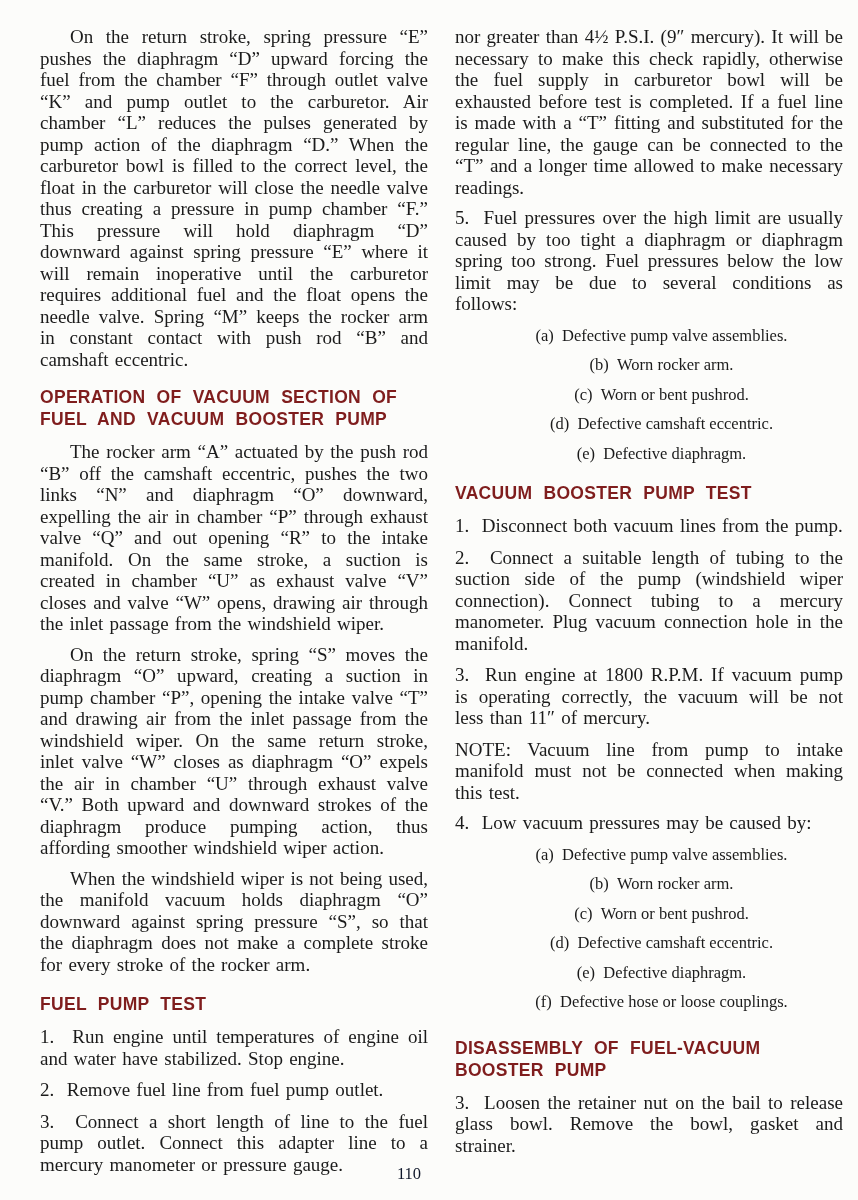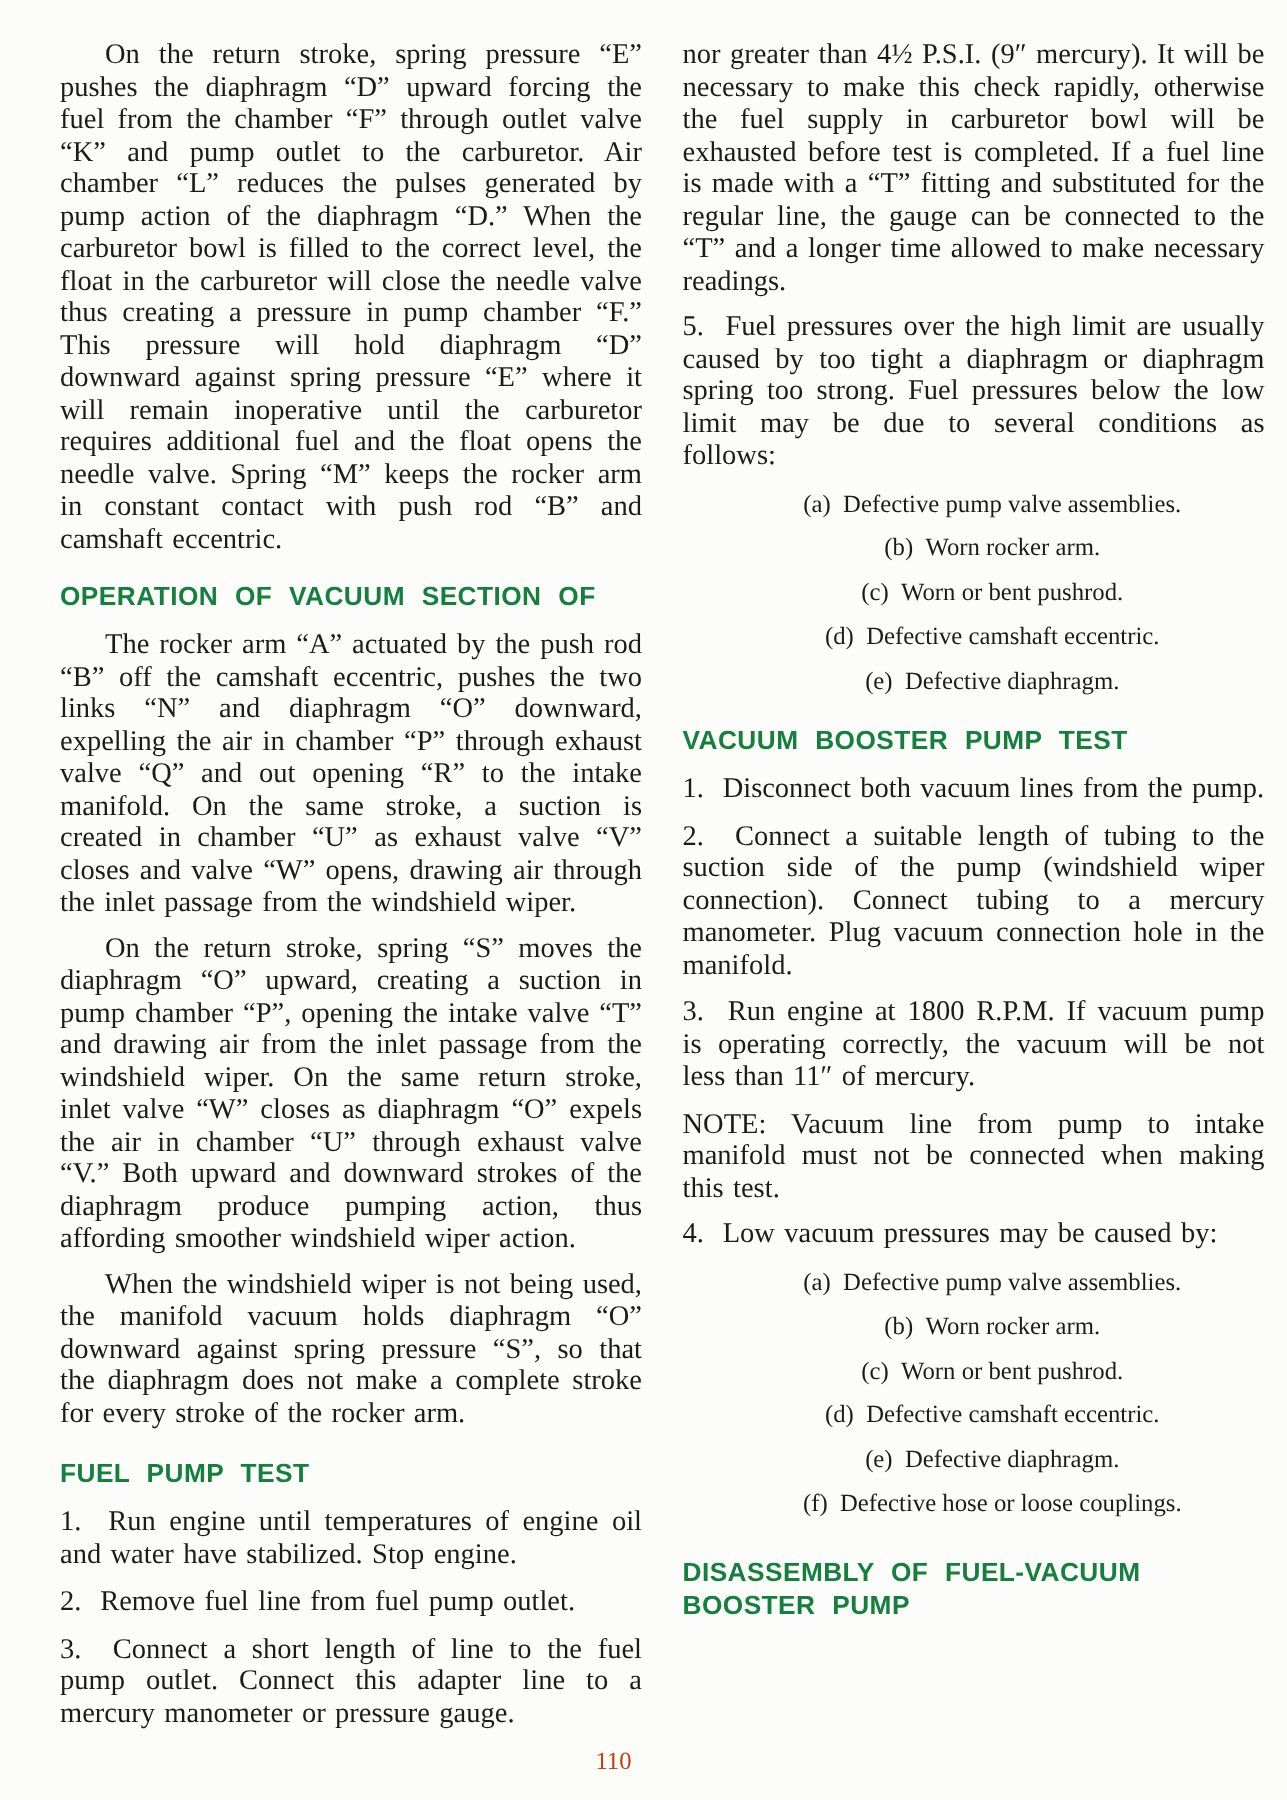--- a/index.html
+++ b/index.html
@@ -51,51 +51,52 @@
     margin: 0 0 8px 0;
     text-align: center;
   }
   h2 {
     font-family: "Liberation Sans", sans-serif;
     font-weight: bold;
     font-size: 17.5px;
     line-height: 22px;
     letter-spacing: 0.3px;
     word-spacing: 6px;
-    color: #15803d;
+    color: #7f1d1d;
     margin: 18px 0 11px 0;
   }
   h2.tight-top {
     margin-top: 16px;
   }
   h2.extra-top {
     margin-top: 24px;
   }
   .page-number {
     position: absolute;
     left: 0;
     right: 40px;
     bottom: 16px;
     text-align: center;
     font-family: "Liberation Serif", serif;
     font-size: 16.5px;
-    color: #c2410c;
+    color: #0f172a;
   }
 </style>
 </head>
 <body>
 
 <div class="page">
   <div class="columns">
 
     <div class="col">
       <p class="body first-indent">On the return stroke, spring pressure “E” pushes the diaphragm “D” upward forcing the fuel from the chamber “F” through outlet valve “K” and pump outlet to the carburetor. Air chamber “L” reduces the pulses generated by pump action of the diaphragm “D.” When the carburetor bowl is filled to the correct level, the float in the carburetor will close the needle valve thus creating a pressure in pump chamber “F.” This pressure will hold diaphragm “D” downward against spring pressure “E” where it will remain inoperative until the carburetor requires additional fuel and the float opens the needle valve. Spring “M” keeps the rocker arm in constant contact with push rod “B” and camshaft eccentric.</p>
 
       <h2 class="tight-top">
         <span>OPERATION OF VACUUM SECTION OF</span><br>
+        <span>FUEL AND VACUUM BOOSTER PUMP</span>
       </h2>
 
       <p class="body first-indent">The rocker arm “A” actuated by the push rod “B” off the camshaft eccentric, pushes the two links “N” and diaphragm “O” downward, expelling the air in chamber “P” through exhaust valve “Q” and out opening “R” to the intake manifold. On the same stroke, a suction is created in chamber “U” as exhaust valve “V” closes and valve “W” opens, drawing air through the inlet passage from the windshield wiper.</p>
 
       <p class="body first-indent">On the return stroke, spring “S” moves the diaphragm “O” upward, creating a suction in pump chamber “P”, opening the intake valve “T” and drawing air from the inlet passage from the windshield wiper. On the same return stroke, inlet valve “W” closes as diaphragm “O” expels the air in chamber “U” through exhaust valve “V.” Both upward and downward strokes of the diaphragm produce pumping action, thus affording smoother windshield wiper action.</p>
 
       <p class="body first-indent">When the windshield wiper is not being used, the manifold vacuum holds diaphragm “O” downward against spring pressure “S”, so that the diaphragm does not make a complete stroke for every stroke of the rocker arm.</p>
 
       <h2>FUEL PUMP TEST</h2>
 
@@ -130,18 +131,19 @@
       <div class="cause">(c)&nbsp;&nbsp;Worn or bent pushrod.</div>
       <div class="cause">(d)&nbsp;&nbsp;Defective camshaft eccentric.</div>
       <div class="cause">(e)&nbsp;&nbsp;Defective diaphragm.</div>
       <div class="cause">(f)&nbsp;&nbsp;Defective hose or loose couplings.</div>
 
       <h2 class="extra-top">
         <span>DISASSEMBLY OF FUEL-VACUUM</span><br>
         <span>BOOSTER PUMP</span>
       </h2>
 
+      <p class="body step">3.&nbsp;&nbsp;Loosen the retainer nut on the bail to release glass bowl. Remove the bowl, gasket and strainer.</p>
     </div>
 
   </div>
 
   <div class="page-number">110</div>
 </div>
 
 </body></html>

